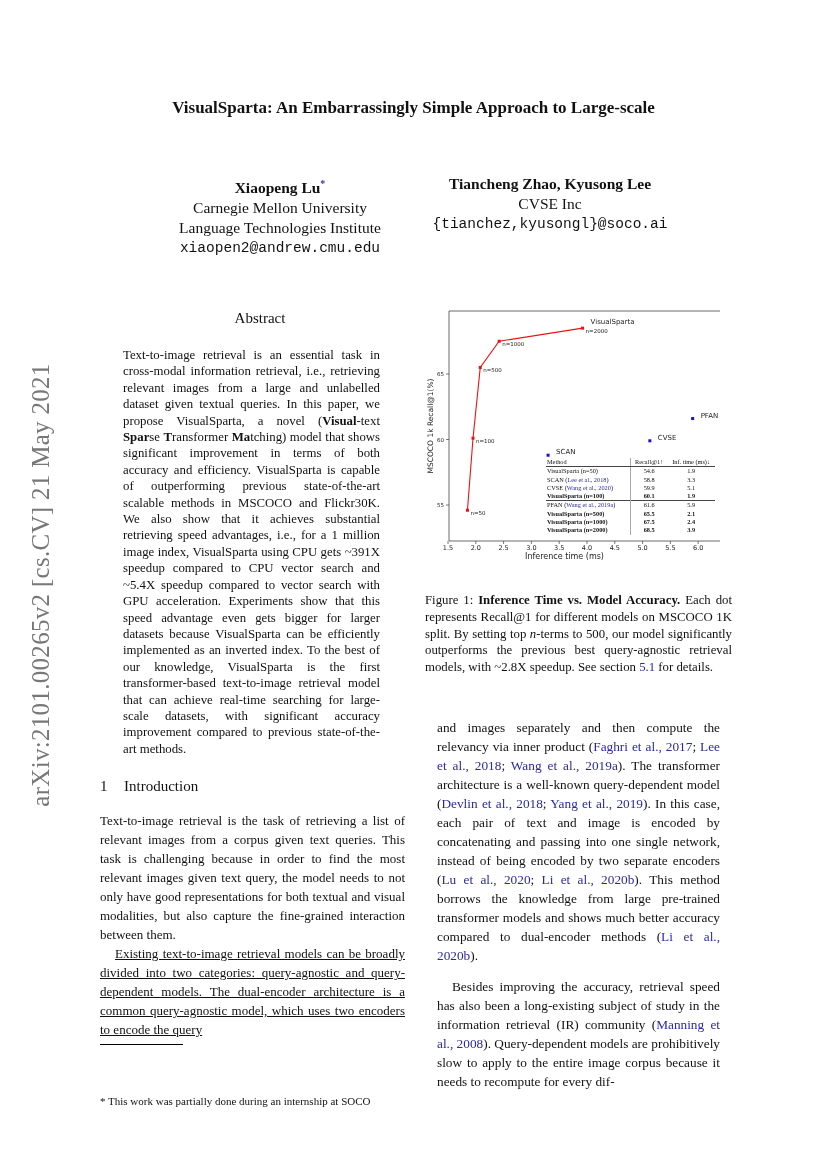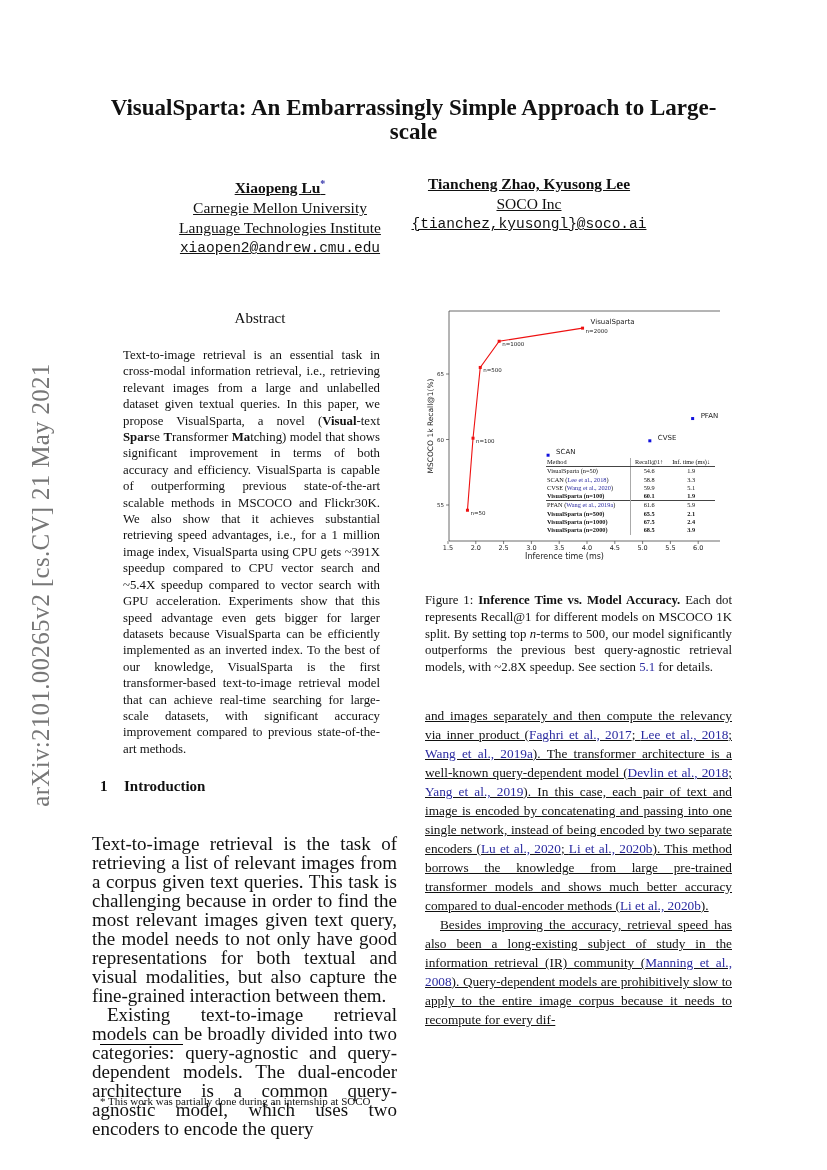--- a/index.html
+++ b/index.html
@@ -1,40 +1,40 @@
 <!DOCTYPE html>
 <html><head>
 <meta charset="utf-8">
 <style>
   html, body { margin:0; padding:0; background:#fff; }
   body { width:827px; height:1170px; position:relative; overflow:hidden;
          font-family:"Liberation Serif", serif; color:#111; }
   .abs { position:absolute; }
   .title { left:100px; top:96px; width:627px; text-align:center; font-weight:bold;
-           font-size:23px; line-height:24px; }
-  .author-block { text-align:center; font-size:15.5px; line-height:20px;text-decoration:underline; }
+           font-size:17px; line-height:24px; }
+  .author-block { text-align:center; font-size:15.5px; line-height:20px; }
   .author-name { font-weight:bold; }
   .mono { font-family:"Liberation Mono", monospace; font-size:14.5px; }
   .sup { color:#3333aa; font-size:10px; vertical-align:super; }
   .stamp { left:21px; top:350px; width:40px; height:470px; }
   .stamp span { position:absolute; left:50%; top:50%; transform:translate(-50%,-50%) rotate(-90deg);
                 white-space:nowrap; font-size:25px; color:#777; letter-spacing:0.3px; }
   .col-text { font-size:12.8px; line-height:16.4px; text-align:justify; }
   .abstract-head { left:110px; top:310px; width:300px; text-align:center; font-weight:normal; font-size:15px; }
   .abstract { left:123px; top:347px; width:257px; }
-  .section-head { left:100px; top:778px; font-size:15px; font-weight:bold; }
+  .section-head { left:100px; top:778px; font-size:15px; font-weight:normal; }
   .section-head .num { display:inline-block; width:24px; }
-  .intro { left:92px; top:811px; width:305px; font-size:19px; line-height:19px;margin-top:23px; }
+  .intro { left:100px; top:811px; width:305px; font-size:13px; line-height:19px; }
   .intro p { margin:0; }
-  .intro p + p { text-indent:15px; }
+  .intro p + p { text-indent:15px;text-decoration:underline; }
   .footnote-rule { left:100px; top:1044px; width:83px; height:1px; background:#000; }
   .footnote { left:100px; top:1048px; width:310px; font-size:11px;margin-top:47px; }
   .caption { left:425px; top:592px; width:307px; font-size:12.8px; line-height:16.8px; text-align:justify; }
   .right-body { left:425px; top:706px; width:307px; font-size:13.3px; line-height:19px; text-align:justify; }
-  .right-body p { margin:0;text-decoration:underline; }
+  .right-body p { margin:12px; }
   .right-body p + p { text-indent:15px; }
   .cite { color:#2a2aa0; }
   .chart { left:420px; top:305px; width:310px; height:260px; }
   .tbl { position:absolute; left:546px; top:458px; width:169px; font-size:6.3px; line-height:8.3px;
          border-collapse:collapse; font-family:"Liberation Serif", serif; }
   .tbl td, .tbl th { padding:0 1px; font-weight:normal; white-space:nowrap; }
   .tbl th { border-bottom:0.7px solid #444; text-align:left; }
   .tbl .c { text-align:center; border-left:0.7px solid #aaa; }
   .tbl tr.bold td { font-weight:bold; }
   .tbl tr.sep td { border-top:0.7px solid #444; }
@@ -49,23 +49,23 @@
 <div class="abs title">
   <div>VisualSparta: An Embarrassingly Simple Approach to Large-scale</div>
 </div>
 
 <div class="abs author-block" style="left:140px; top:174px; width:280px;">
   <div class="author-name"><span>Xiaopeng Lu</span><span class="sup">*</span></div>
   <div>Carnegie Mellon University</div>
   <div>Language Technologies Institute</div>
   <div class="mono">xiaopen2@andrew.cmu.edu</div>
 </div>
-<div class="abs author-block" style="left:384px; top:174px; width:290px;">
+<div class="abs author-block" style="left:405px; top:174px; width:290px;">
   <div class="author-name">Tiancheng Zhao, Kyusong Lee</div>
-  <div>SOCO Inc</div>
+  <div>CVSE Inc</div>
   <div class="mono">{tianchez,kyusongl}@soco.ai</div>
 </div>
 
 <div class="abs abstract-head">Abstract</div>
 <div class="abs col-text abstract"><span>Text-to-image retrieval is an essential task in cross-modal information retrieval, i.e., retrieving relevant images from a large and unlabelled dataset given textual queries. In this paper, we propose VisualSparta, a novel (</span><b>Visual</b><span>-text </span><b>Spar</b><span>se </span><b>T</b><span>ransformer </span><b>Ma</b><span>tching) model that shows significant improvement in terms of both accuracy and efficiency. VisualSparta is capable of outperforming previous state-of-the-art scalable methods in MSCOCO and Flickr30K. We also show that it achieves substantial retrieving speed advantages, i.e., for a 1 million image index, VisualSparta using CPU gets ~391X speedup compared to CPU vector search and ~5.4X speedup compared to vector search with GPU acceleration. Experiments show that this speed advantage even gets bigger for larger datasets because VisualSparta can be efficiently implemented as an inverted index. To the best of our knowledge, VisualSparta is the first transformer-based text-to-image retrieval model that can achieve real-time searching for large-scale datasets, with significant accuracy improvement compared to previous state-of-the-art methods.</span></div>
 
 <div class="abs section-head"><span class="num">1</span><span>Introduction</span></div>
 <div class="abs col-text intro">
   <p>Text-to-image retrieval is the task of retrieving a list of relevant images from a corpus given text queries. This task is challenging because in order to find the most relevant images given text query, the model needs to not only have good representations for both textual and visual modalities, but also capture the fine-grained interaction between them.</p>
   <p>Existing text-to-image retrieval models can be broadly divided into two categories: query-agnostic and query-dependent models. The dual-encoder architecture is a common query-agnostic model, which uses two encoders to encode the query</p>

